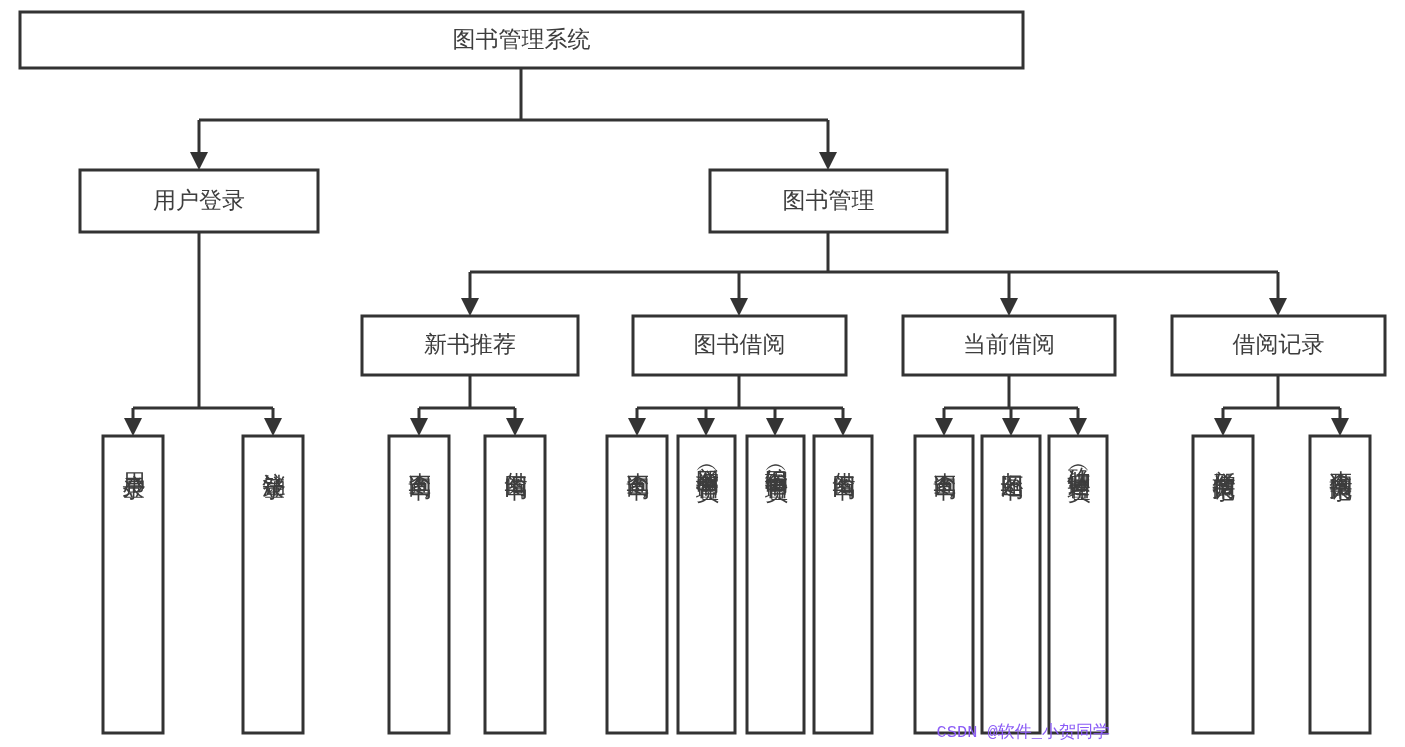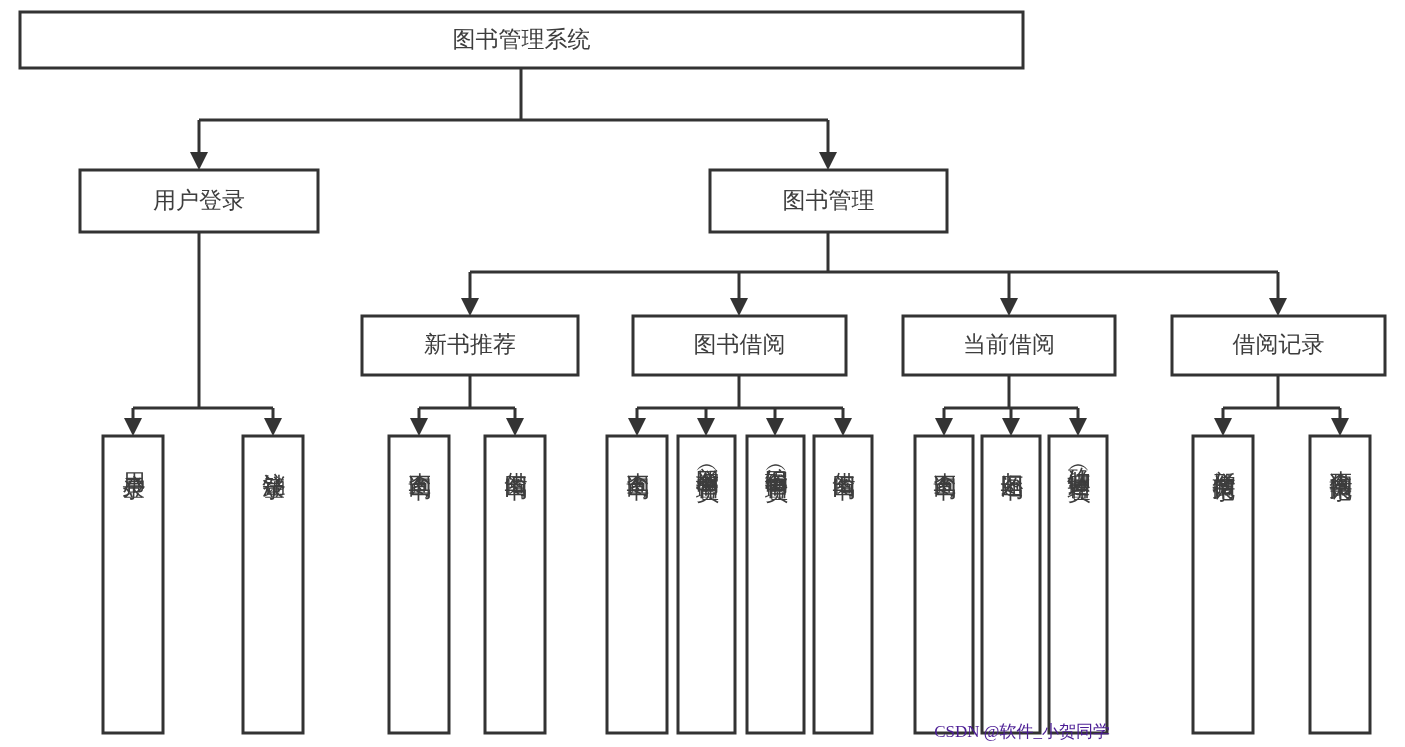--- a/index.html
+++ b/index.html
@@ -54,23 +54,23 @@
   .node-label.v {
     font-size: 23px;
     writing-mode: vertical-rl;
     text-orientation: upright;
     letter-spacing: 2px;
   }
   .watermark {
     position: absolute;
     right: 8px;
     bottom: 4px;
-    font-family: Liberation Serif, serif;
+    font-family: Liberation Mono, monospace;
     font-size: 17px;
-    color: #4c1d95;
+    color: #8b5cf6;
     white-space: nowrap;
     pointer-events: none;
   }
 </style>
 </head>
 <body>
 
 <div id="diagram-root">
   <svg class="diagram-svg" viewBox="0 0 1405 747">
     <g id="connectors">

